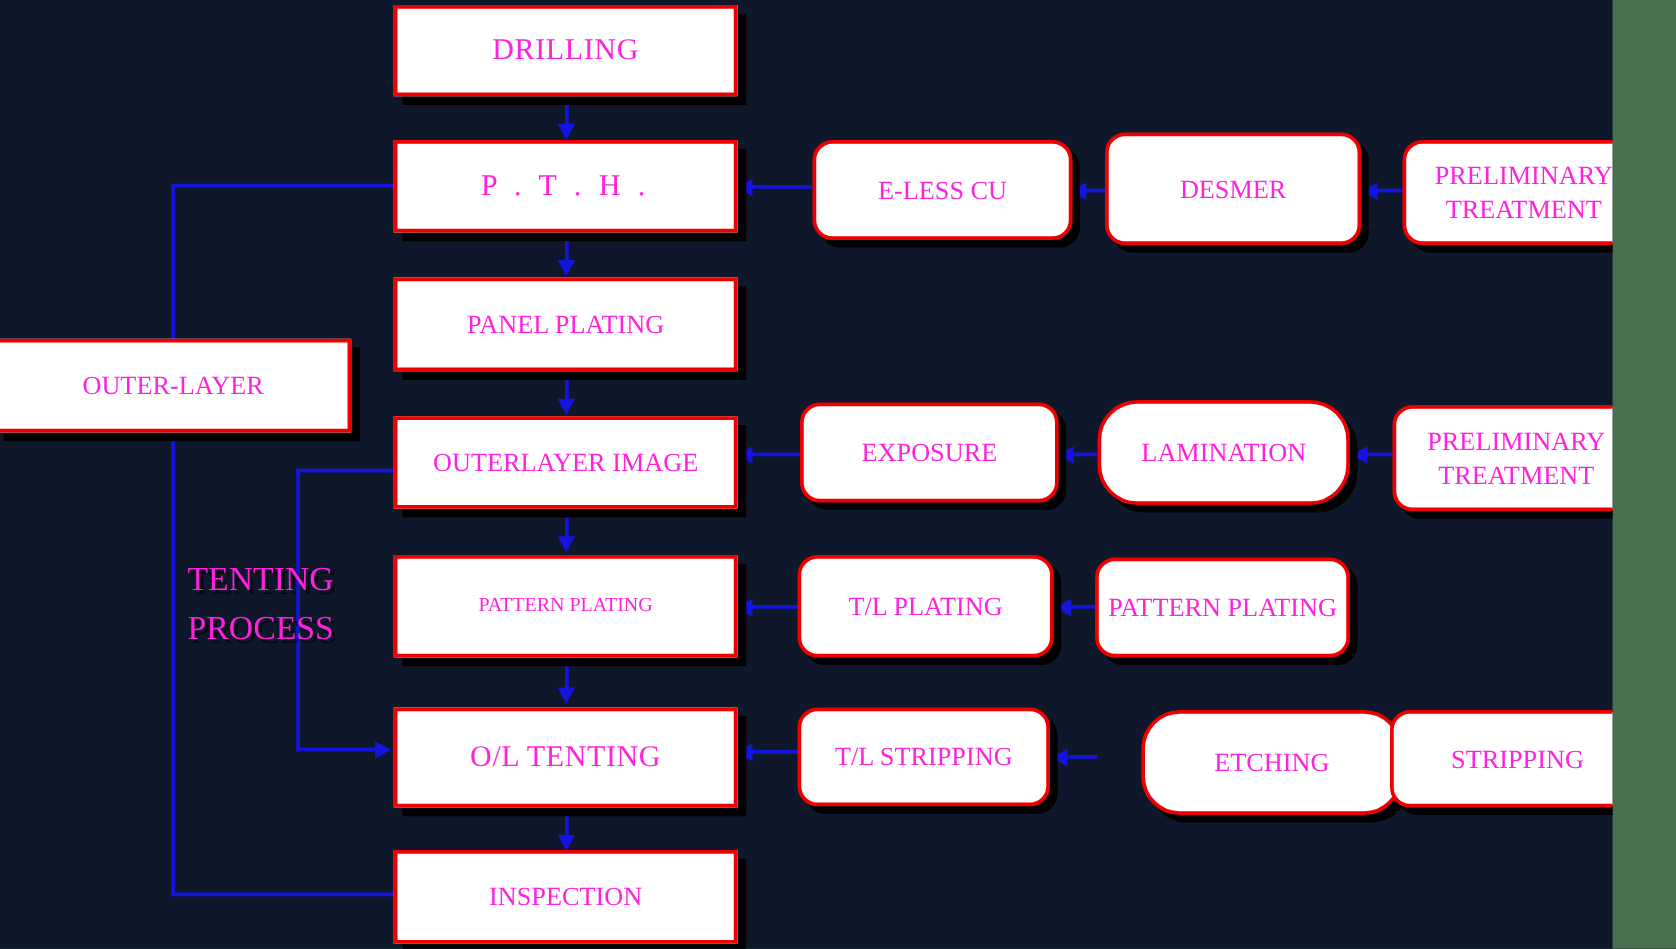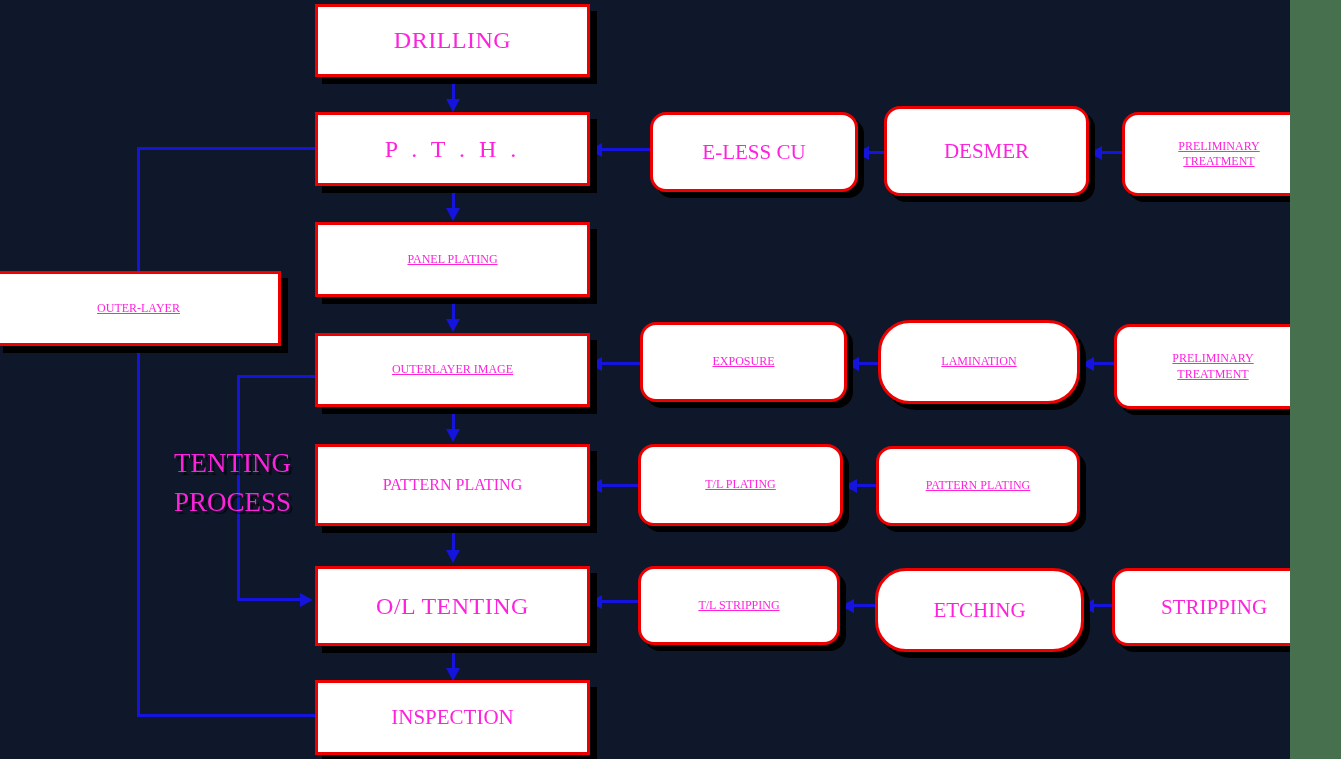--- a/index.html
+++ b/index.html
@@ -37,21 +37,21 @@
   }
   .node.round {
     border-radius: 16px;
     box-shadow: 6px 6px 0 0 #000000;
   }
   .node .label { display: block; white-space: pre-line; }
 
   
   .fs-xl .label { font-size: 24px; letter-spacing: 0.5px; }
   .fs-lg .label { font-size: 21px; }
-  .fs-md .label { font-size: 12px; text-decoration: underline; }
+  .fs-md .label { font-size: 21px; }
   .fs-sm .label { font-size: 16px; }
   .spaced .label { letter-spacing: 4px; }
 
   
   .edge-h, .edge-v {
     position: absolute;
     background: #1414dd;
     z-index: 1;
   }
   .edge-h { height: 3px; }
@@ -79,21 +79,21 @@
     border-left: 13px solid #1414dd;
   }
 
   
   .caption {
     position: absolute;
     color: #ff22dd;
     text-shadow: 3px 3px 0 rgba(0,0,0,0.55);
     font-size: 27px;
     line-height: 1.45;
-    text-align: center;
+    text-align: left;
     white-space: pre-line;
     z-index: 2;
   }
 </style>
 </head>
 <body>
 
 <div id="canvas">
 
   <div class="edge-v" style="left:452px; top:79px; height:26px;"></div>
@@ -219,21 +219,21 @@
   </div>
 
   <div class="node round fs-md" style="left:876px; top:446px; width:204px; height:80px;">
     <span class="label">PATTERN  PLATING</span>
   </div>
 
   <div class="node round fs-md" style="left:638px; top:566px; width:202px; height:79px;">
     <span class="label">T/L STRIPPING</span>
   </div>
 
-  <div class="node round fs-lg" style="left:875px; top:568px; width:209px; height:84px;border-radius:31px;">
+  <div class="node round fs-lg" style="left:913px; top:568px; width:209px; height:84px;border-radius:31px;">
     <span class="label">ETCHING</span>
   </div>
 
   <div class="node round fs-lg" style="left:1112px; top:568px; width:204px; height:78px;text-align:center;">
     <span class="label">STRIPPING</span>
   </div>
 
   <div class="caption" style="left:150px; top:444px; width:165px;">TENTING
 PROCESS</div>
 

